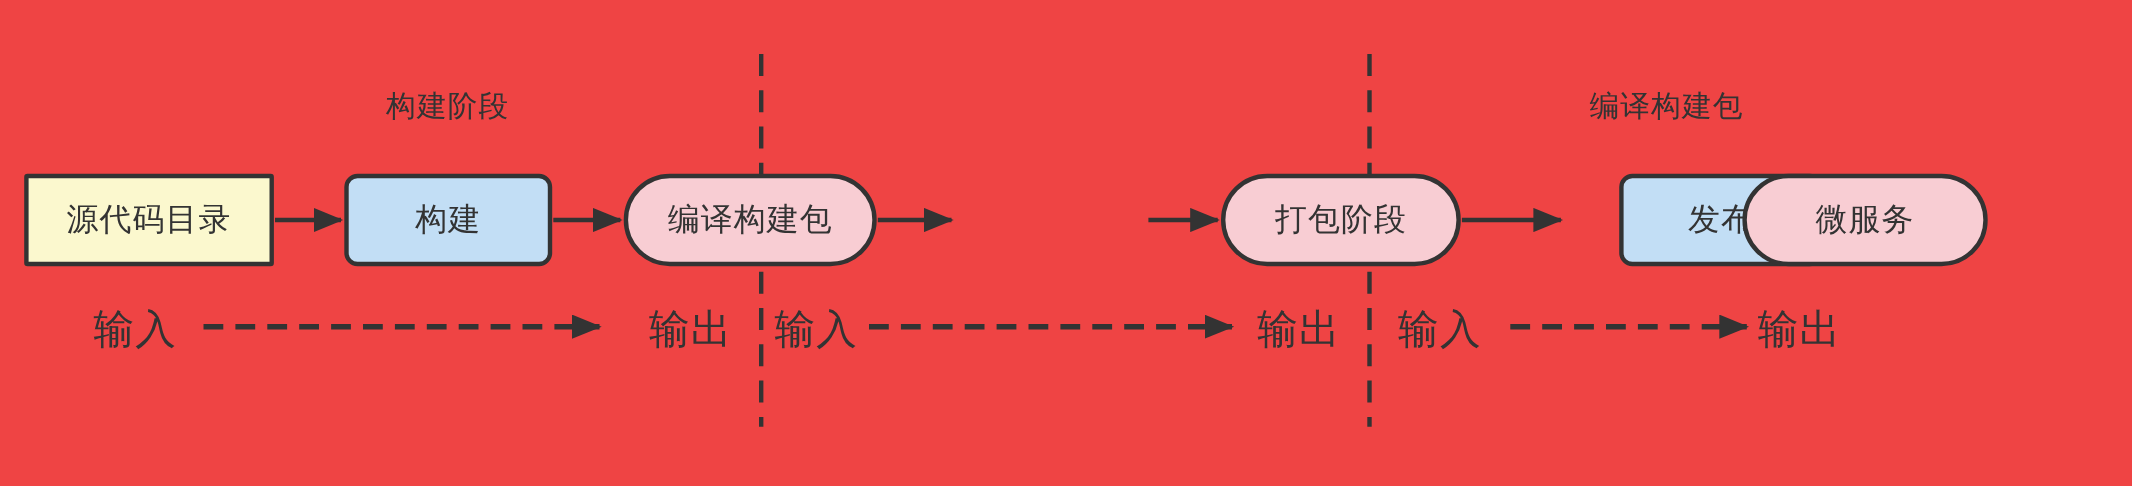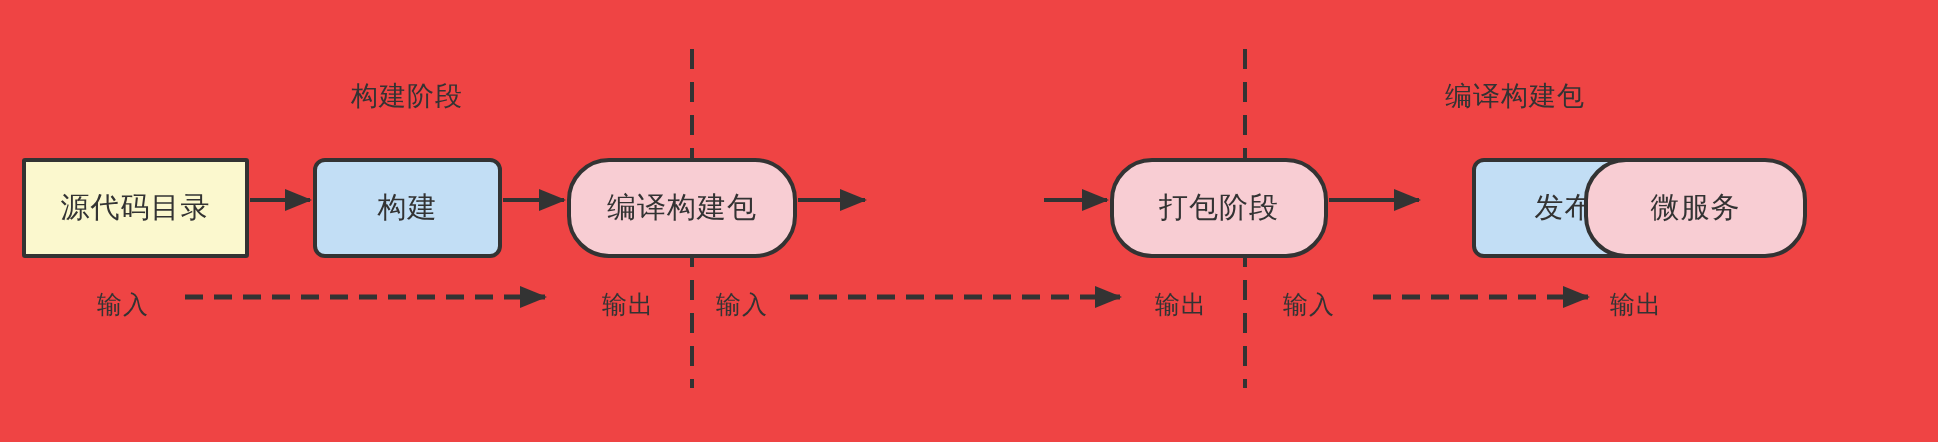--- a/index.html
+++ b/index.html
@@ -14,21 +14,21 @@
     padding-left: 43px;
   }
   svg.connectors {
     position: absolute;
     left: 0; top: 0;
     width: 1938px; height: 442px;
   }
   .node {
     position: absolute;
     top: 158px;
-    height: 100px;
+    height: 84px;
     box-sizing: border-box;
     border: 4px solid #333333;
     display: flex;
     align-items: center;
     justify-content: center;
     font-size: 29px;
     color: #333333;
     letter-spacing: 1px;
   }
   .node.source   { background: #FBF8CE; border-radius: 3px; }
@@ -38,23 +38,23 @@
   .phase-label {
     position: absolute;
     top: 78px;
     transform: translateX(-50%);
     font-size: 27px;
     letter-spacing: 1px;
     white-space: nowrap;
   }
   .io-label {
     position: absolute;
-    top: 288px;
+    top: 275px;
     transform: translateX(-50%);
-    font-size: 25px;
+    font-size: 37px;
     letter-spacing: 1px;
     white-space: nowrap;
   }
 </style>
 </head>
 <body>
 
 <div class="canvas">
 
   <svg class="connectors" viewBox="0 0 1938 442" xmlns="http://www.w3.org/2000/svg">

